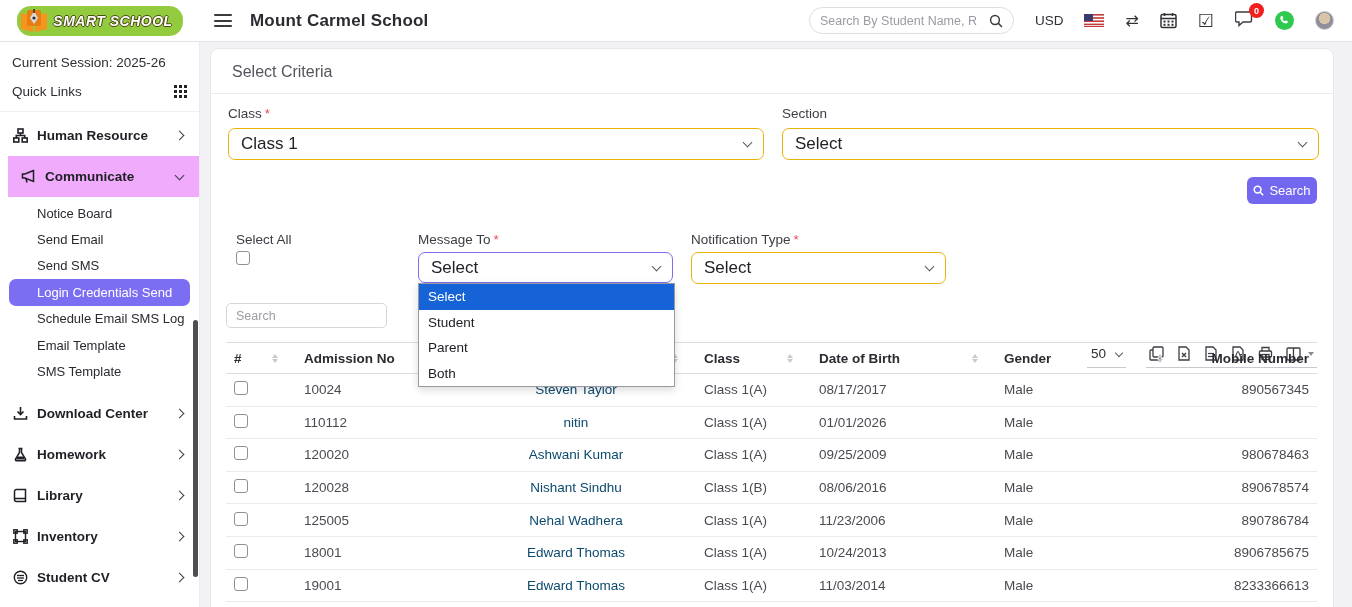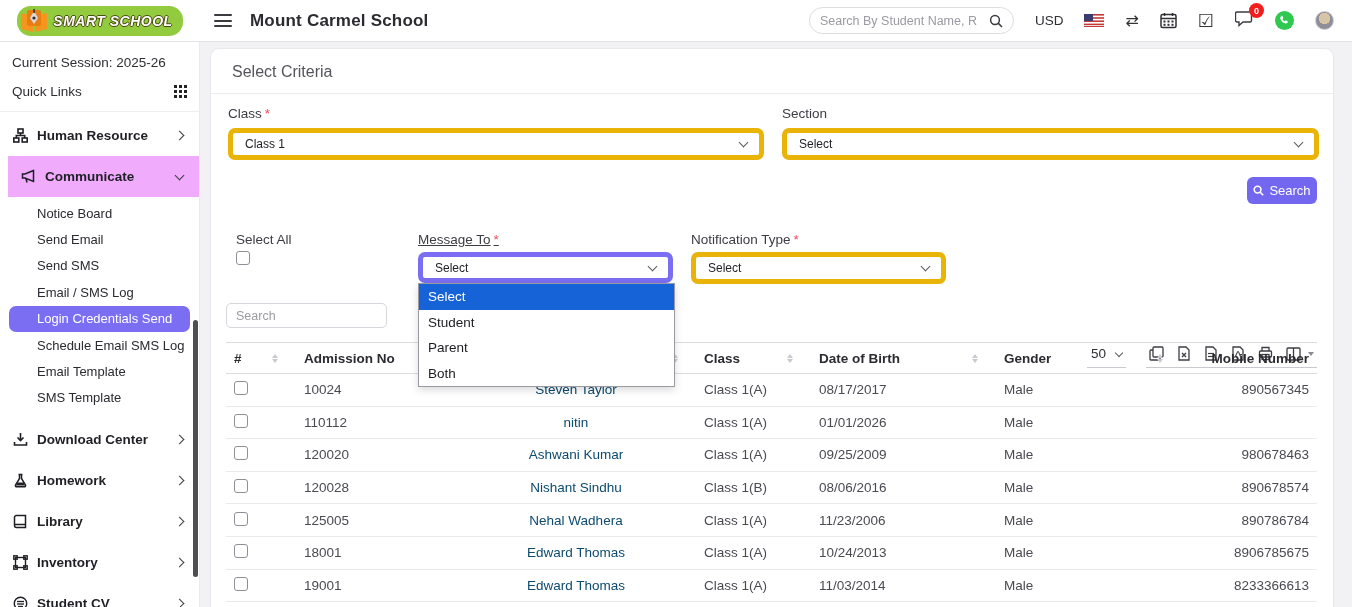--- a/index.html
+++ b/index.html
@@ -42,21 +42,21 @@
   .subitem { height:26.4px; display:flex; align-items:center; padding-left:37px; font-size:13px; color:#2a2a31; cursor:pointer; }
   .subitem.active { background:#7b6ef2; color:#fff; margin:0 9px; padding-left:28px; border-radius:7px; }
   .side-scroll { position:absolute; right:1px; top:278px; width:5px; height:257px; background:#4d4d52; border-radius:3px; }
   .mico { width:15px; height:15px; flex:0 0 15px; }
 
   
   .card { position:absolute; left:210px; top:48px; width:1124px; height:600px; background:#fff; border:1px solid #e8e8ec; border-radius:9px; z-index:5; }
   .card-head { position:absolute; top:0; left:0; right:0; height:45px; line-height:45px; padding:0 21px; font-size:16px; color:#54545c; border-bottom:1px solid #ececf0; }
   .flabel { position:absolute; font-size:13.5px; color:#3c3c44; }
   .req { color:#f0485a; margin-left:3px; }
-  .sel { position:absolute; height:32px; background:#fff; border:5px solid #eab308; border-radius:7px; display:flex; align-items:center; padding:0 12px; font-size:12px; color:#222228; cursor:pointer; }
+  .sel { position:absolute; height:32px; background:#fff; border:1px solid #eab308; border-radius:7px; display:flex; align-items:center; padding:0 12px; font-size:17px; color:#222228; cursor:pointer; }
   .sel .caret { width:7px; height:7px; border-right:1.5px solid #5a5a62; border-bottom:1.5px solid #5a5a62; transform:rotate(45deg); margin-left:auto; margin-top:-3px; }
   .sel.focused { border-color:#7b6ef2; height:31px; }
   .search-btn { position:absolute; right:16px; top:128px; width:70px; height:27px; background:#7367f0; color:#fff; border:none; border-radius:6px; font-size:13px; font-family:inherit; display:flex; align-items:center; justify-content:center; gap:5px; cursor:pointer; }
   .cbx { width:14px; height:14px; border:1px solid #8f8f98; border-radius:3px; background:#fff; display:inline-block; cursor:pointer; }
 
   .dropdown { position:absolute; left:207px; top:234px; width:257px; background:#fff; border:1px solid #9a9aa2; box-shadow:0 3px 8px rgba(0,0,0,.15); z-index:15; }
   .opt { height:25.5px; display:flex; align-items:center; padding:0 9px; font-size:13.5px; color:#1c1c22; cursor:pointer; }
   .opt.active { background:#1563d6; color:#fff; }
 
   .filter-input { position:absolute; left:15px; top:254px; width:161px; height:25px; border:1px solid #d6d6dc; border-radius:5px; padding:0 9px; font-size:12.5px; color:#444; font-family:inherit; outline:none; }
@@ -208,23 +208,20 @@
         </div>
 
         <div class="subitem">
           <span>Send Email</span>
         </div>
 
         <div class="subitem">
           <span>Send SMS</span>
         </div>
 
-        <div class="subitem">
-          <span>Email / SMS Log</span>
-        </div>
 
         <div class="subitem active">
           <span>Login Credentials Send</span>
         </div>
 
         <div class="subitem">
           <span>Schedule Email SMS Log</span>
         </div>
 
         <div class="subitem">
@@ -313,21 +310,21 @@
     <svg width="11" height="11" viewBox="0 0 11 11">
         <circle cx="4.6" cy="4.6" r="3.4" fill="none" stroke="#fff" stroke-width="1.6"></circle>
         <line x1="7.2" y1="7.2" x2="10.2" y2="10.2" stroke="#fff" stroke-width="1.6"></line>
       </svg>
     <span>Search</span>
   </button>
 
   <div class="flabel" style="left:25px; top:183px;">Select All</div>
   <span class="cbx" style="position:absolute; left:25px; top:202px;"></span>
 
-  <div class="flabel" style="left:207px; top:183px;text-decoration:underline;"><span>Message To</span><span class="req">*</span></div>
+  <div class="flabel" style="left:207px; top:183px;"><span>Message To</span><span class="req">*</span></div>
   <div class="sel focused" style="left:207px; top:203px; width:255px;">
     <span>Select</span>
       <span class="caret"></span>
   </div>
 
   <div class="flabel" style="left:480px; top:183px;"><span>Notification Type</span><span class="req">*</span></div>
   <div class="sel" style="left:480px; top:203px; width:255px;">
     <span>Select</span>
       <span class="caret"></span>
   </div>

